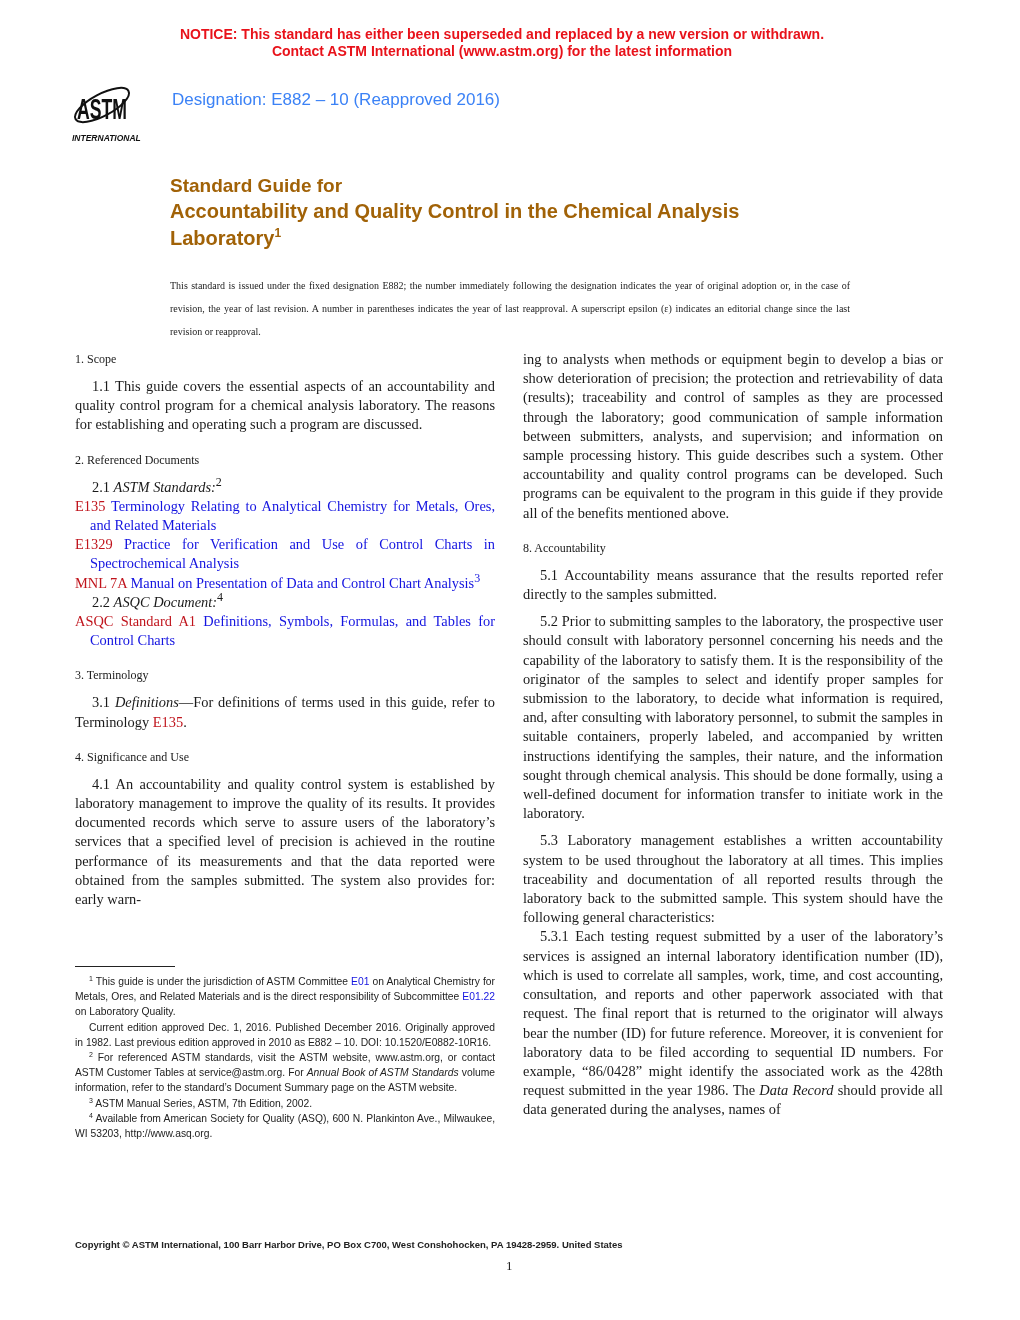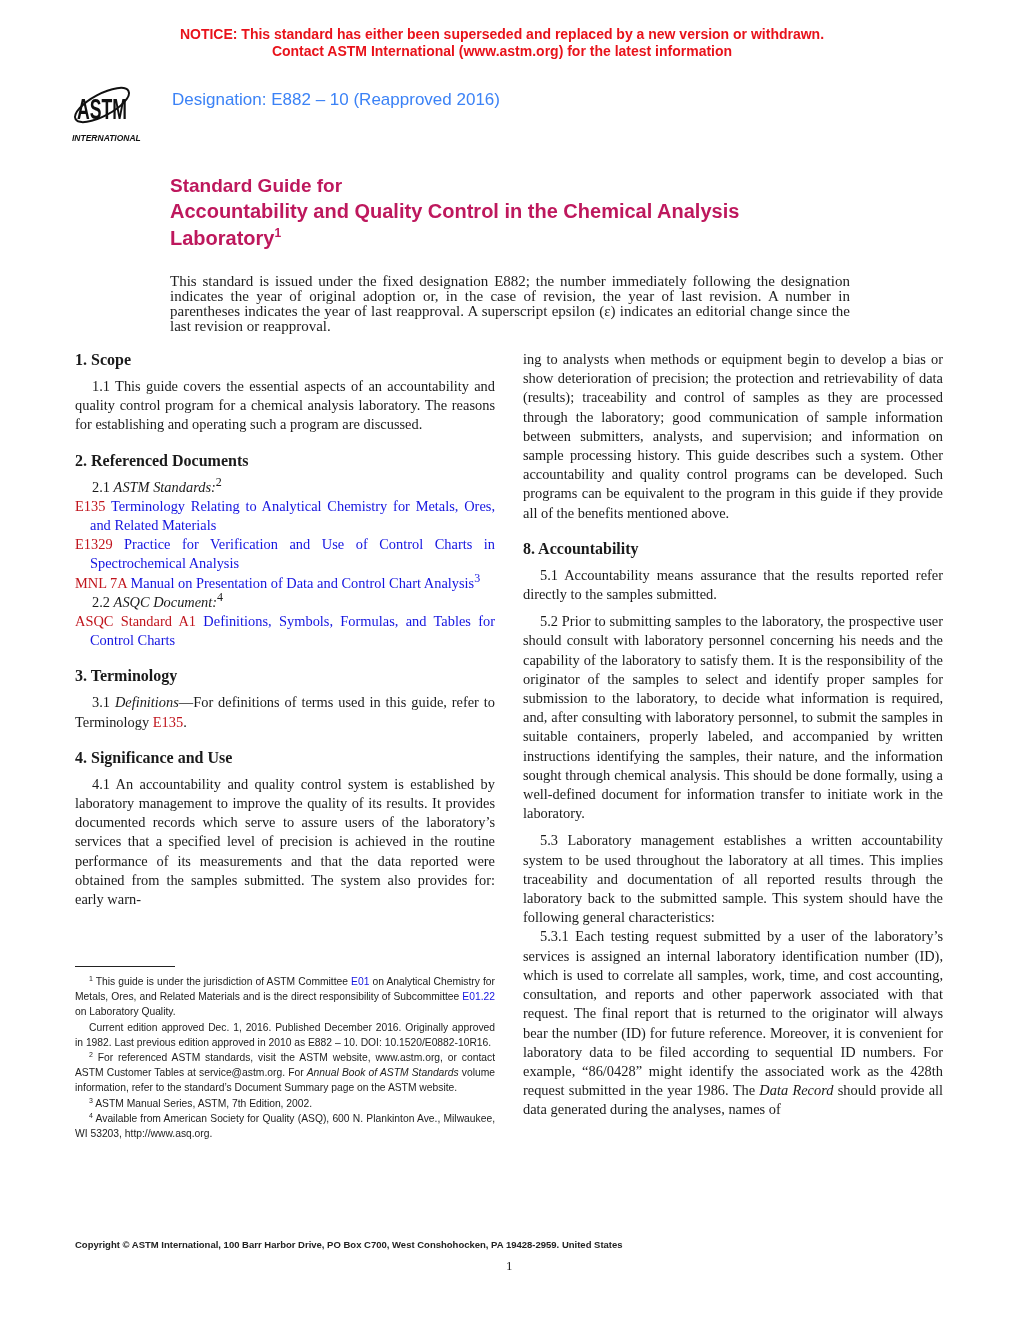--- a/index.html
+++ b/index.html
@@ -1,31 +1,31 @@
 <!DOCTYPE html>
 <html><head>
 <meta charset="utf-8">
 <style>
   html, body { margin: 0; padding: 0; background: #ffffff; }
   body { width: 1020px; height: 1320px; position: relative; overflow: hidden; color: #1a1a1a; }
   .notice { position: absolute; top: 26px; left: 0; width: 1004px; text-align: center; color: #e8121a; font-family: "Liberation Sans", sans-serif; font-weight: bold; font-size: 14px; line-height: 17px; }
   .logo { position: absolute; left: 70px; top: 75px; width: 100px; height: 72px; }
   .designation { position: absolute; left: 172px; top: 90px; font-family: "Liberation Sans", sans-serif; font-size: 17px; color: #3b82f6; }
-  .title-block { position: absolute; left: 170px; top: 174px; font-family: "Liberation Sans", sans-serif; font-weight: bold; color: #be185d; }
+  .title-block { position: absolute; left: 170px; top: 174px; font-family: "Liberation Sans", sans-serif; font-weight: bold; color: #a16207; }
   .title-block .t1 { font-size: 19px; line-height: 24px; }
   .title-block .t2 { font-size: 20px; line-height: 27px; }
   .title-block sup { font-size: 12px; }
-  .issued { position: absolute; left: 170px; top: 274px; width: 680px; font-family: "Liberation Serif", serif; font-size: 15px; line-height: 15px; color: #222; text-align: justify; }
+  .issued { position: absolute; left: 170px; top: 274px; width: 680px; font-family: "Liberation Serif", serif; font-size: 10px; line-height: 23px; color: #222; text-align: justify; }
   .col { position: absolute; top: 350px; width: 420px; font-family: "Liberation Serif", serif; font-size: 14.4px; line-height: 19.2px; color: #1a1a1a; }
   .col.left { left: 75px; }
   .col.right { left: 523px; }
   .col p { margin: 0; text-align: justify; }
   .indent { text-indent: 17px; }
   .hang { padding-left: 15px; text-indent: -15px; text-align: right; }
-  h2 { font-family: "Liberation Serif", serif; font-size: 16px; font-weight: bold; margin: 0; line-height: 19px; }
+  h2 { font-family: "Liberation Serif", serif; font-size: 12px; font-weight: normal; margin: 0; line-height: 19px; }
   .gap-h { height: 16px; }
   .gap-s { height: 8px; }
   .red { color: #c0141c; }
   .blue { color: #1414e0; }
   .footnote-rule { position: absolute; left: 75px; top: 966px; width: 100px; border-top: 1px solid #222; }
   .footnotes { position: absolute; left: 75px; top: 974px; width: 420px; font-family: "Liberation Sans", sans-serif; font-size: 10.3px; line-height: 15.2px; color: #222; }
   .footnotes p { margin: 0; text-align: justify; text-indent: 14px; }
   .footnotes sup { font-size: 7px; }
   .copyright { position: absolute; left: 75px; top: 1239px; font-family: "Liberation Sans", sans-serif; font-size: 9.5px; color: #222; font-weight: bold; }
   .pagenum { position: absolute; left: 506px; top: 1258px; font-family: "Liberation Serif", serif; font-size: 13px; color: #222; }

